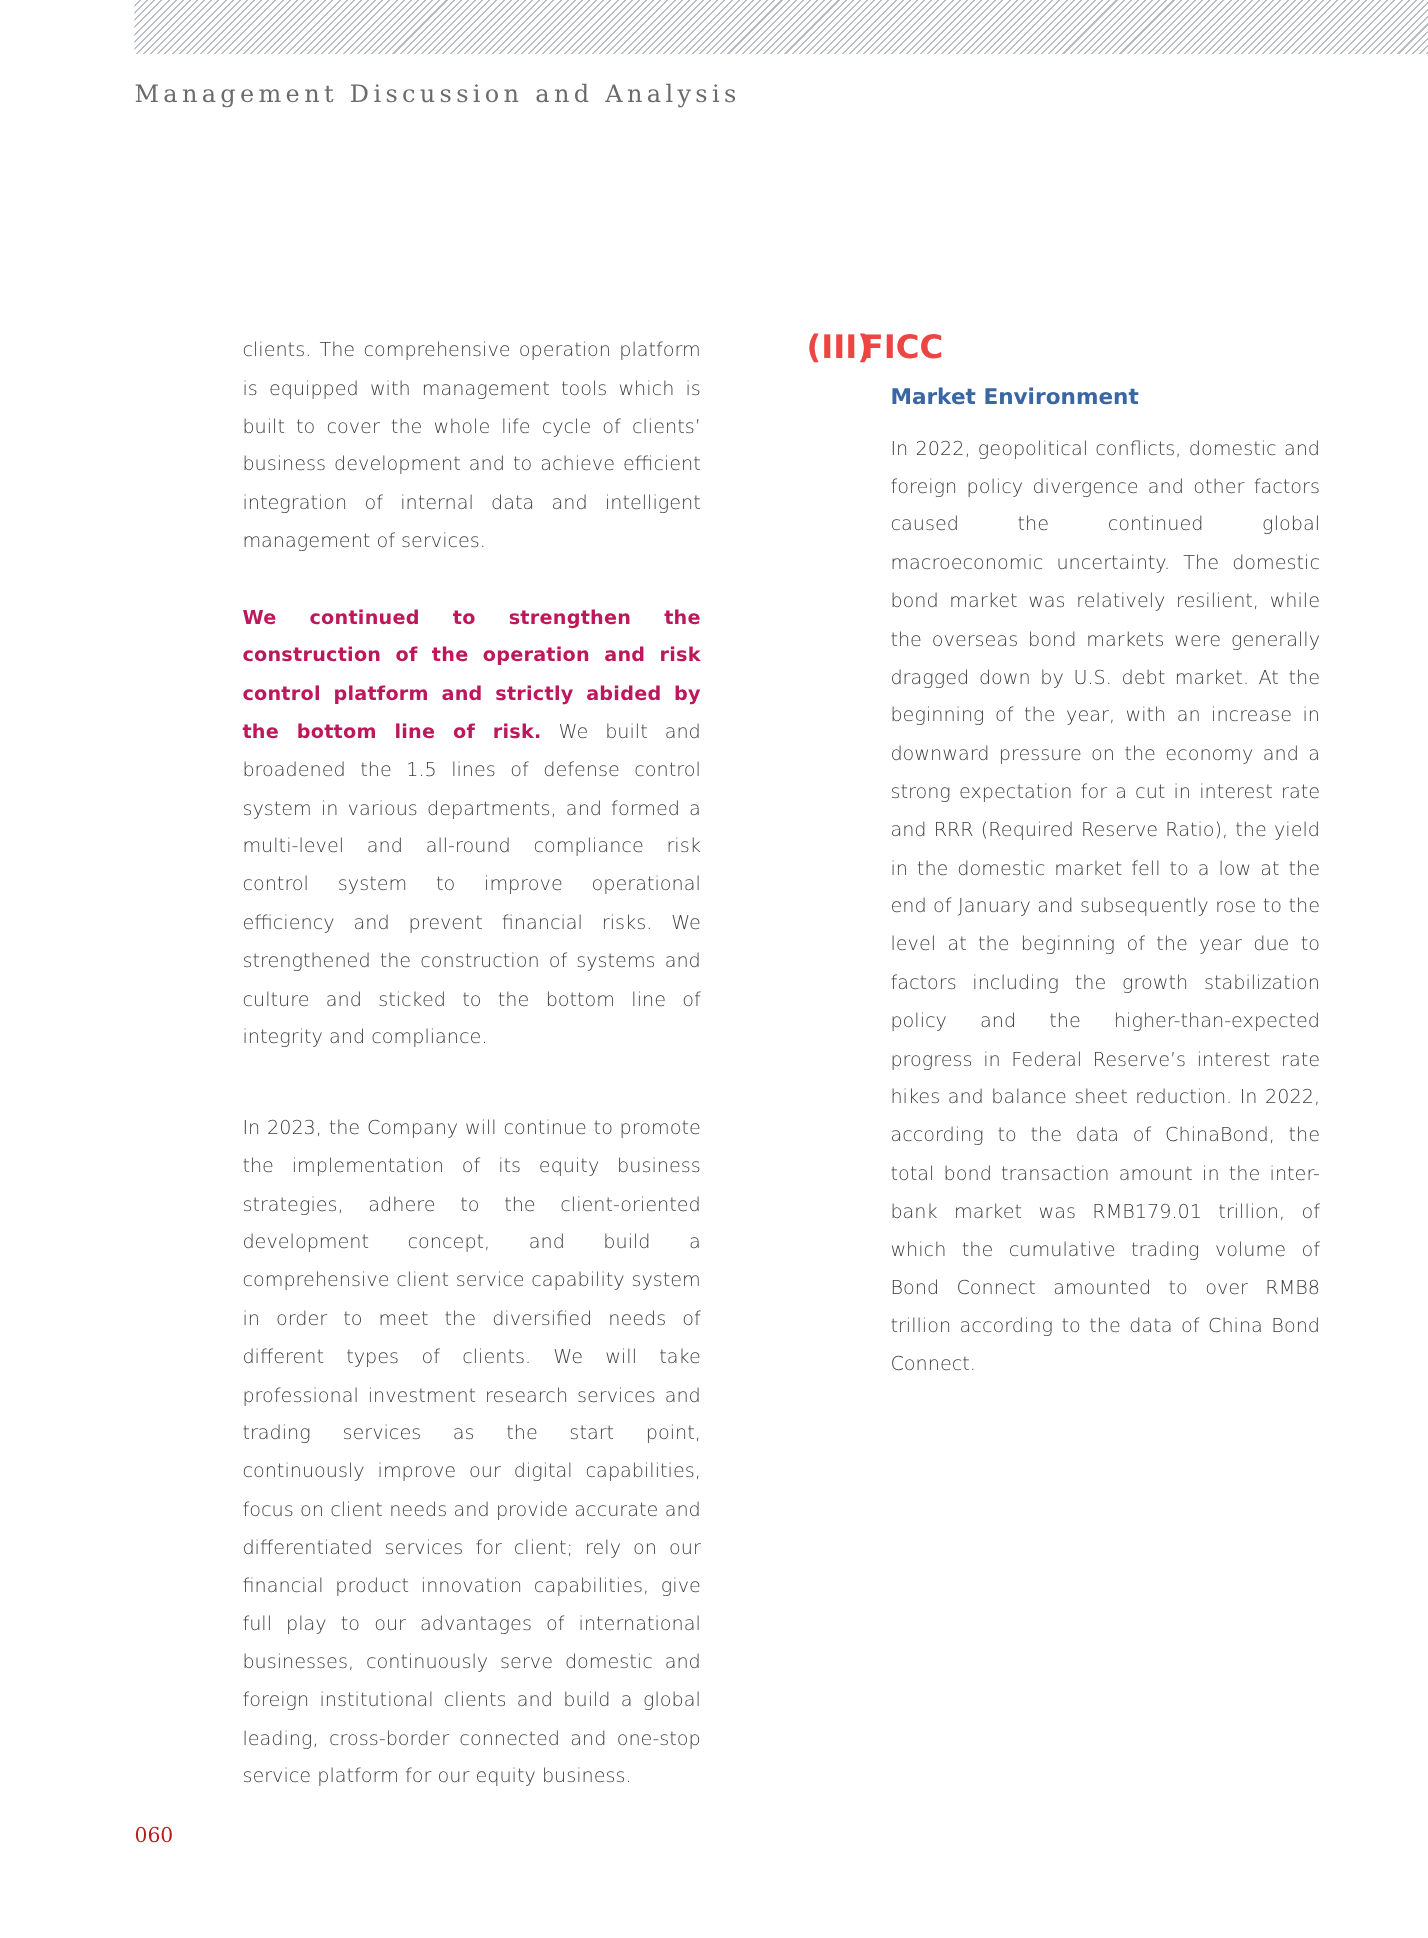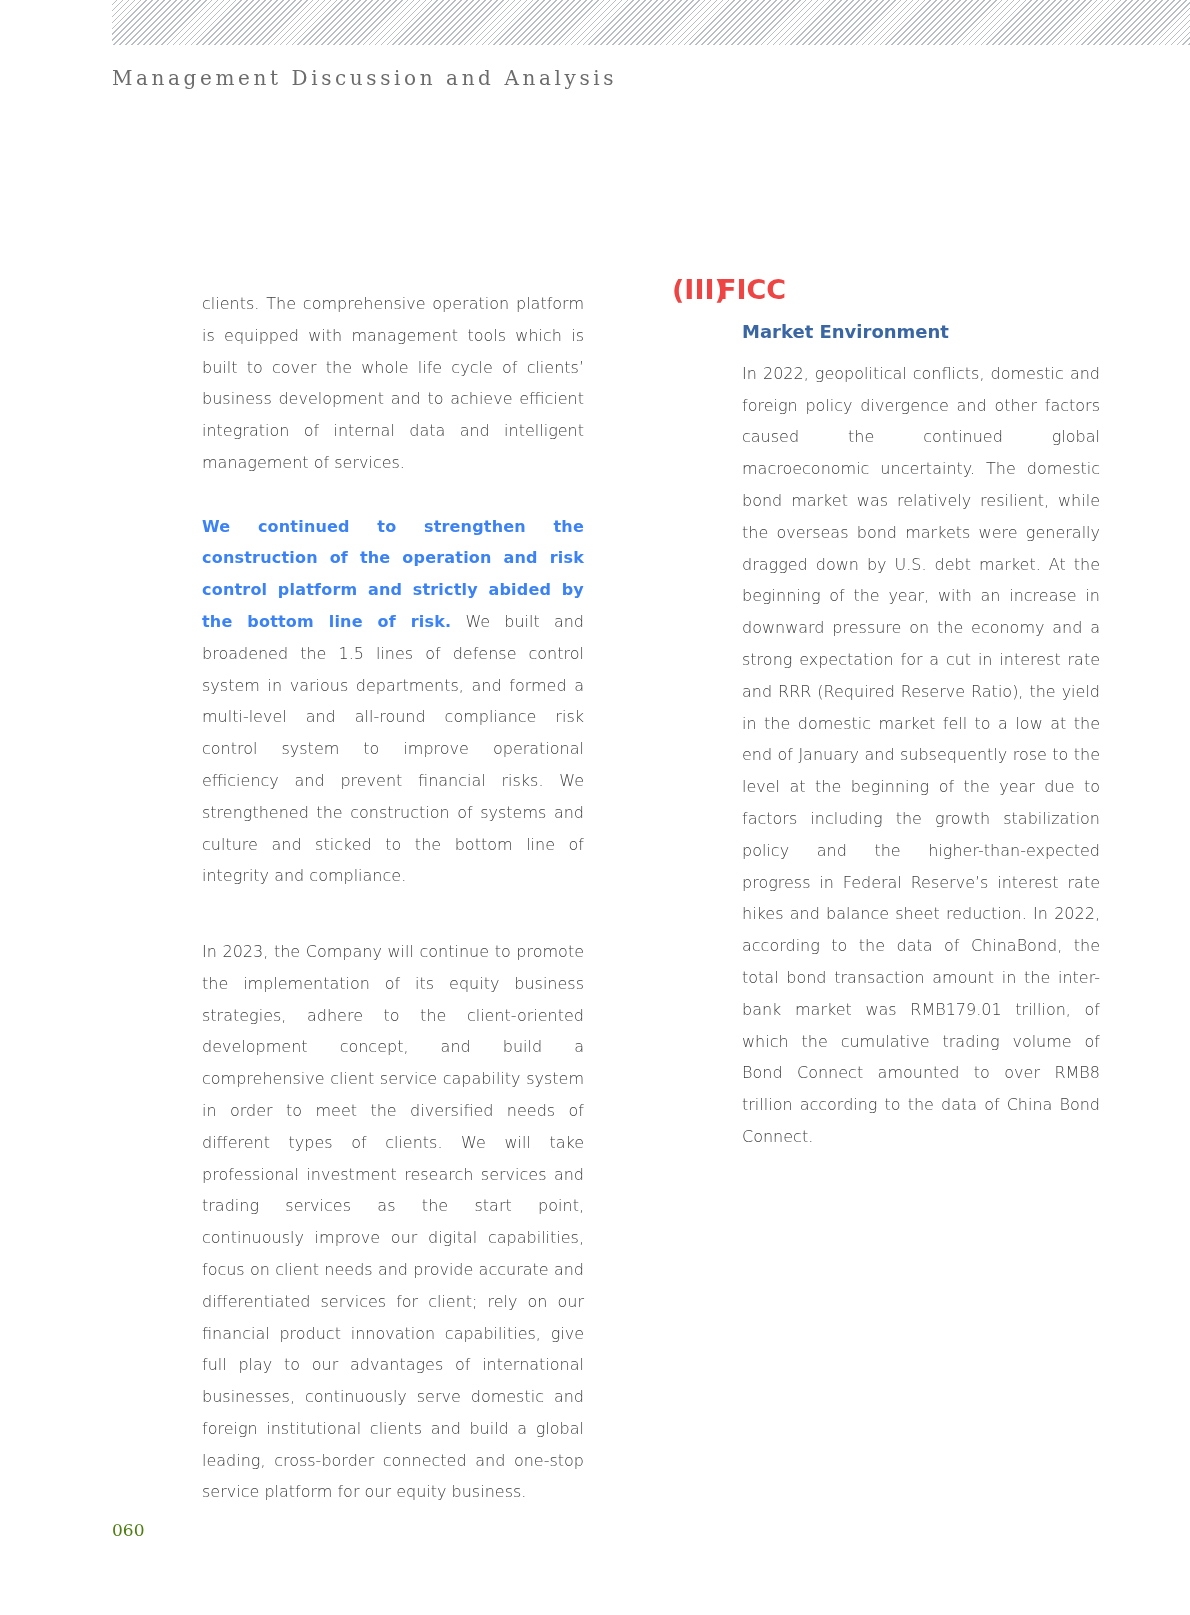--- a/index.html
+++ b/index.html
@@ -7,40 +7,40 @@
   .hatch {
     position: absolute; left: 112px; top: 0; width: 1078px; height: 45px;
     background-image: repeating-linear-gradient(135deg, #ffffff 0px, #ffffff 3px, #b9bec4 3px, #b9bec4 4.2px);
   }
   .running-head {
     position: absolute; left: 112px; top: 66px;
     font-family: "DejaVu Serif", serif; font-size: 20px; letter-spacing: 3.6px; color: #6b6b6b;
     white-space: nowrap;
   }
   .col { position: absolute; }
-  .col-left { left: 202px; top: 288px; width: 382px; }
+  .col-left { left: 202px; top: 276px; width: 382px; }
   .col-right { left: 672px; top: 276px; width: 428px; }
   .para {
     font-size: 16px; line-height: 31.8px; text-align: justify; margin: 0; color: #3d3d3d;
     font-weight: 300;
   }
-  .para .bold { font-weight: 700; color: #3b82f6; letter-spacing: 0.2px; }
+  .para .bold { font-weight: 700; color: #be185d; letter-spacing: 0.2px; }
   .spacer { height: 31.8px; }
   .h-sub {
     font-size: 18px; font-weight: 700; color: #3a67a3; margin: 0; line-height: 31.8px;
   }
   .section-title {
     display: flex; align-items: baseline; font-size: 27px; font-weight: 700; color: #ef4444;
     line-height: 28px; margin: 0 0 0 0;
   }
   .section-num { width: 46px; }
   .indent { margin-left: 70px; }
   .page-num {
     position: absolute; left: 112px; top: 1520px;
-    font-family: "DejaVu Serif", serif; font-size: 17px; color: #4d7c0f;
+    font-family: "DejaVu Serif", serif; font-size: 17px; color: #b91c1c;
   }
 </style>
 </head>
 <body>
 
 <div class="hatch"></div>
 
 <div class="running-head">Management Discussion and Analysis</div>
 
 <div class="col col-left">

